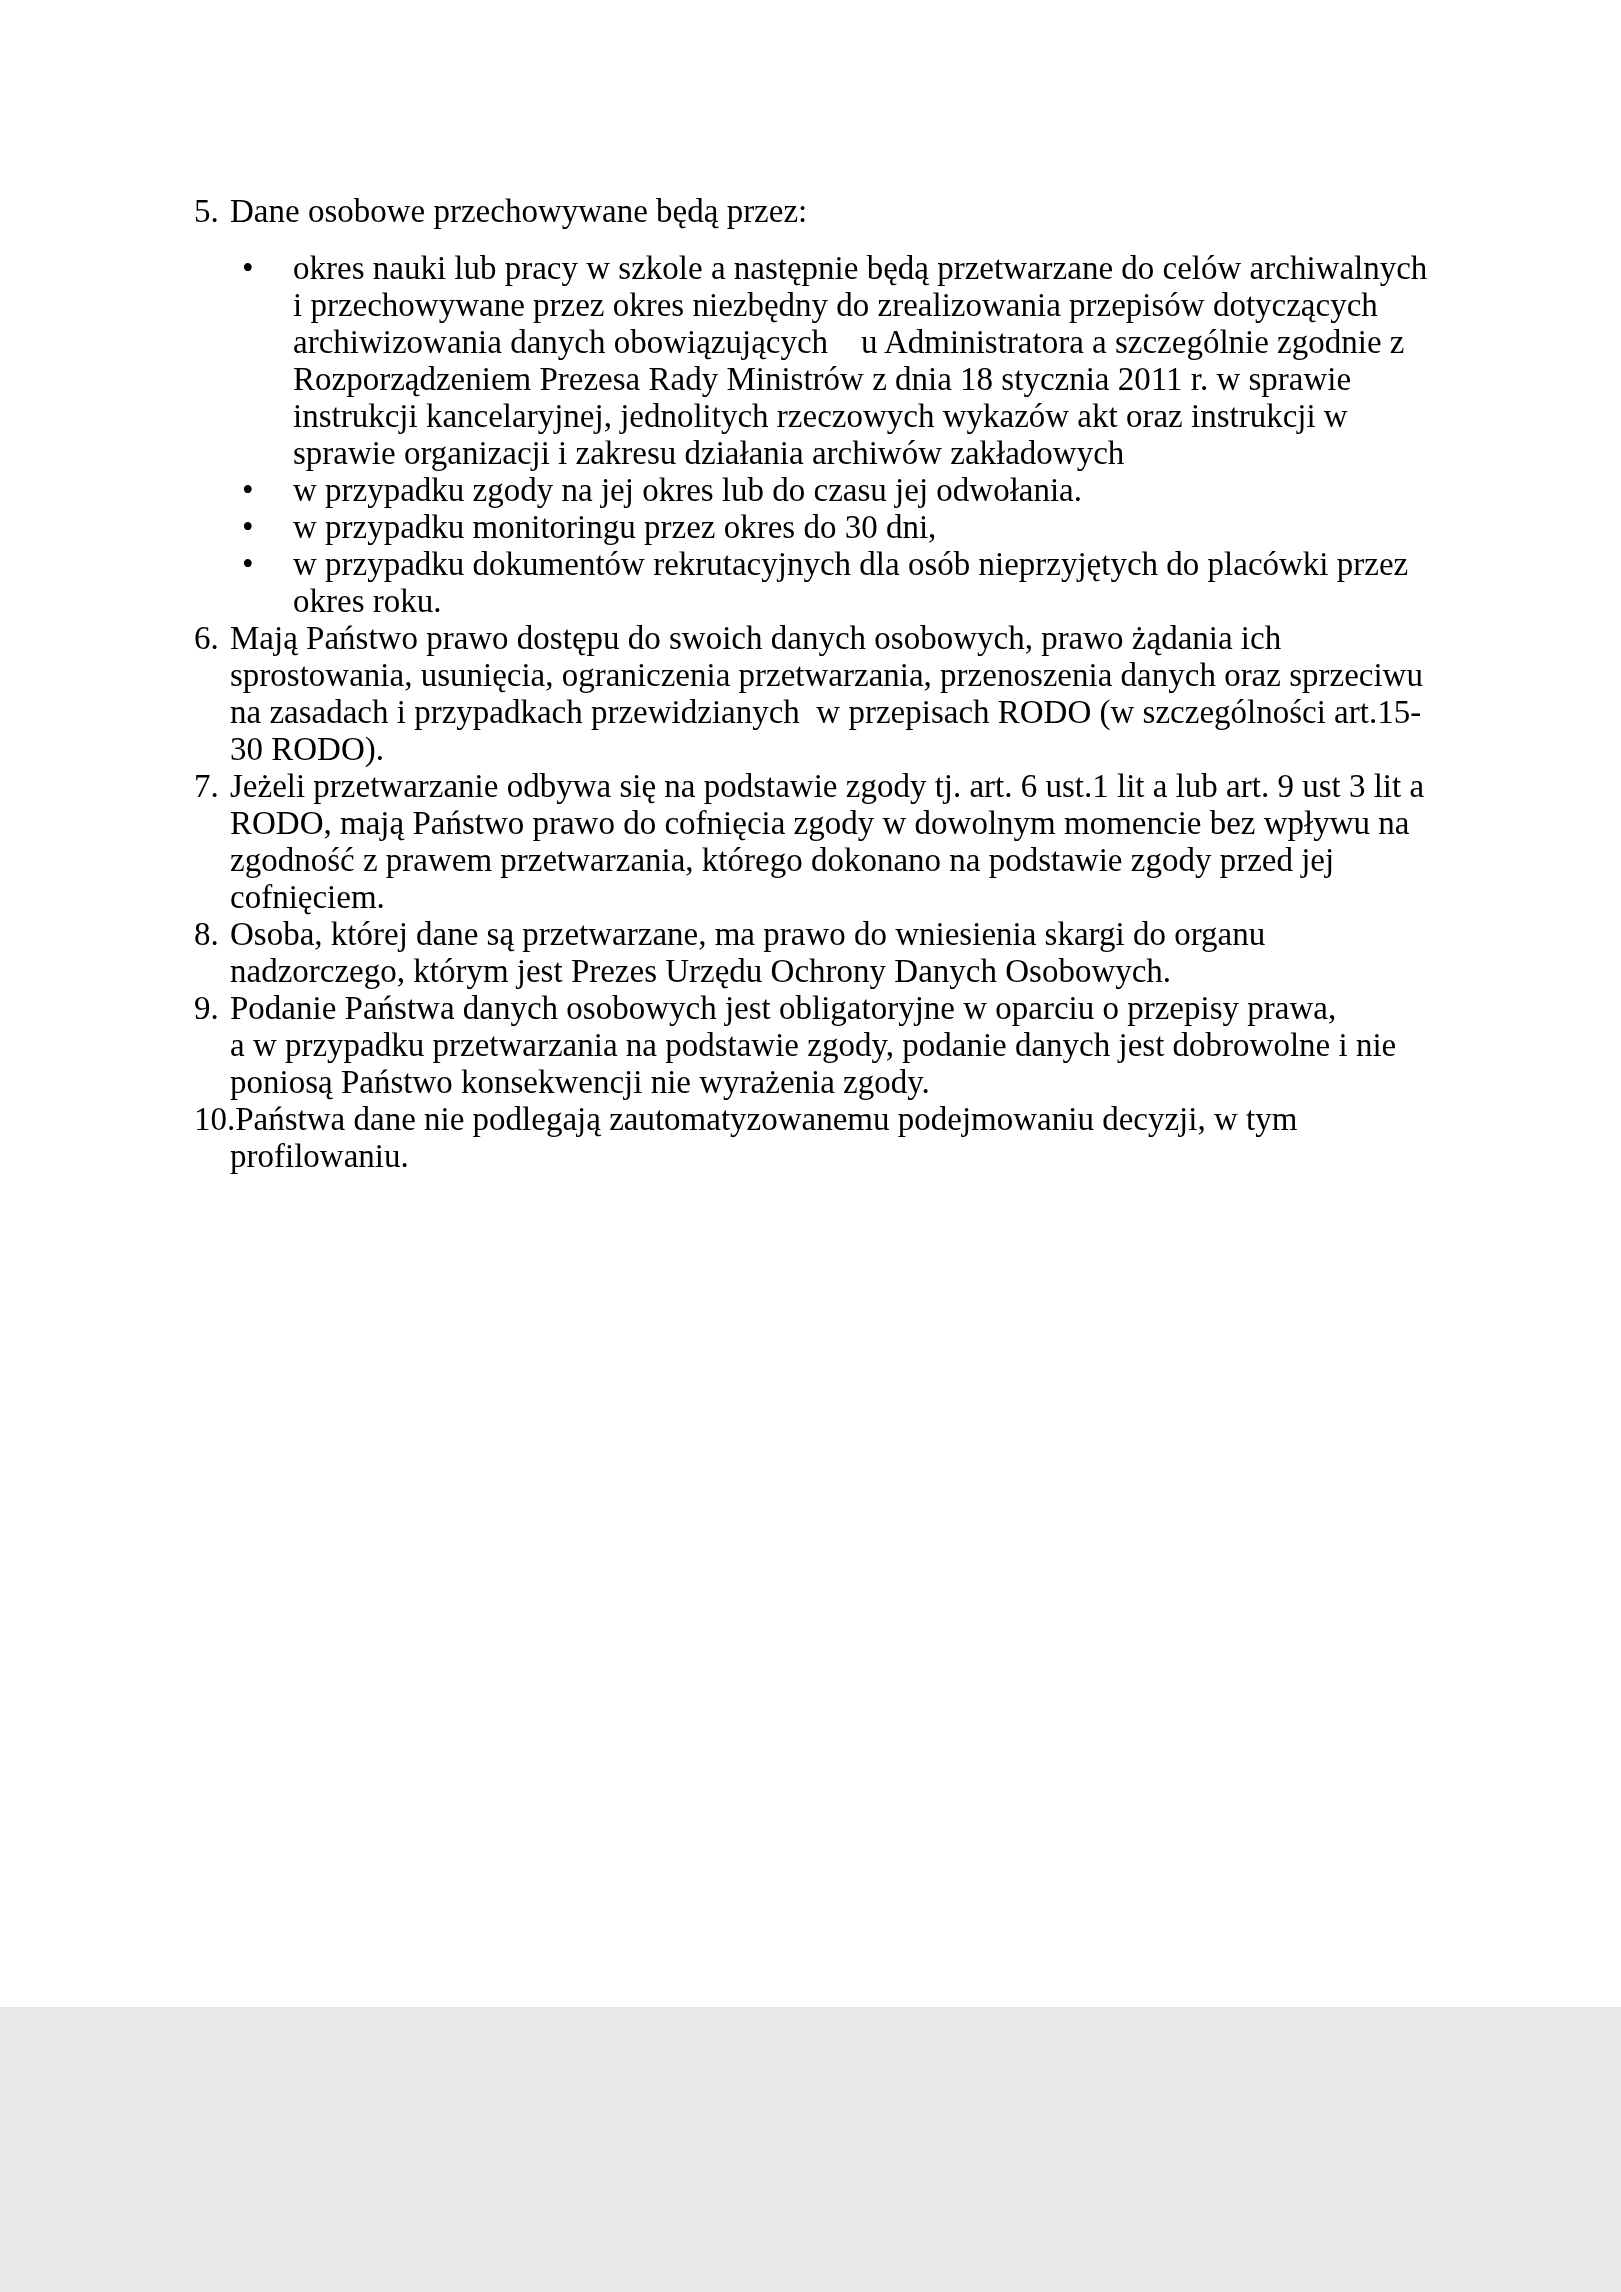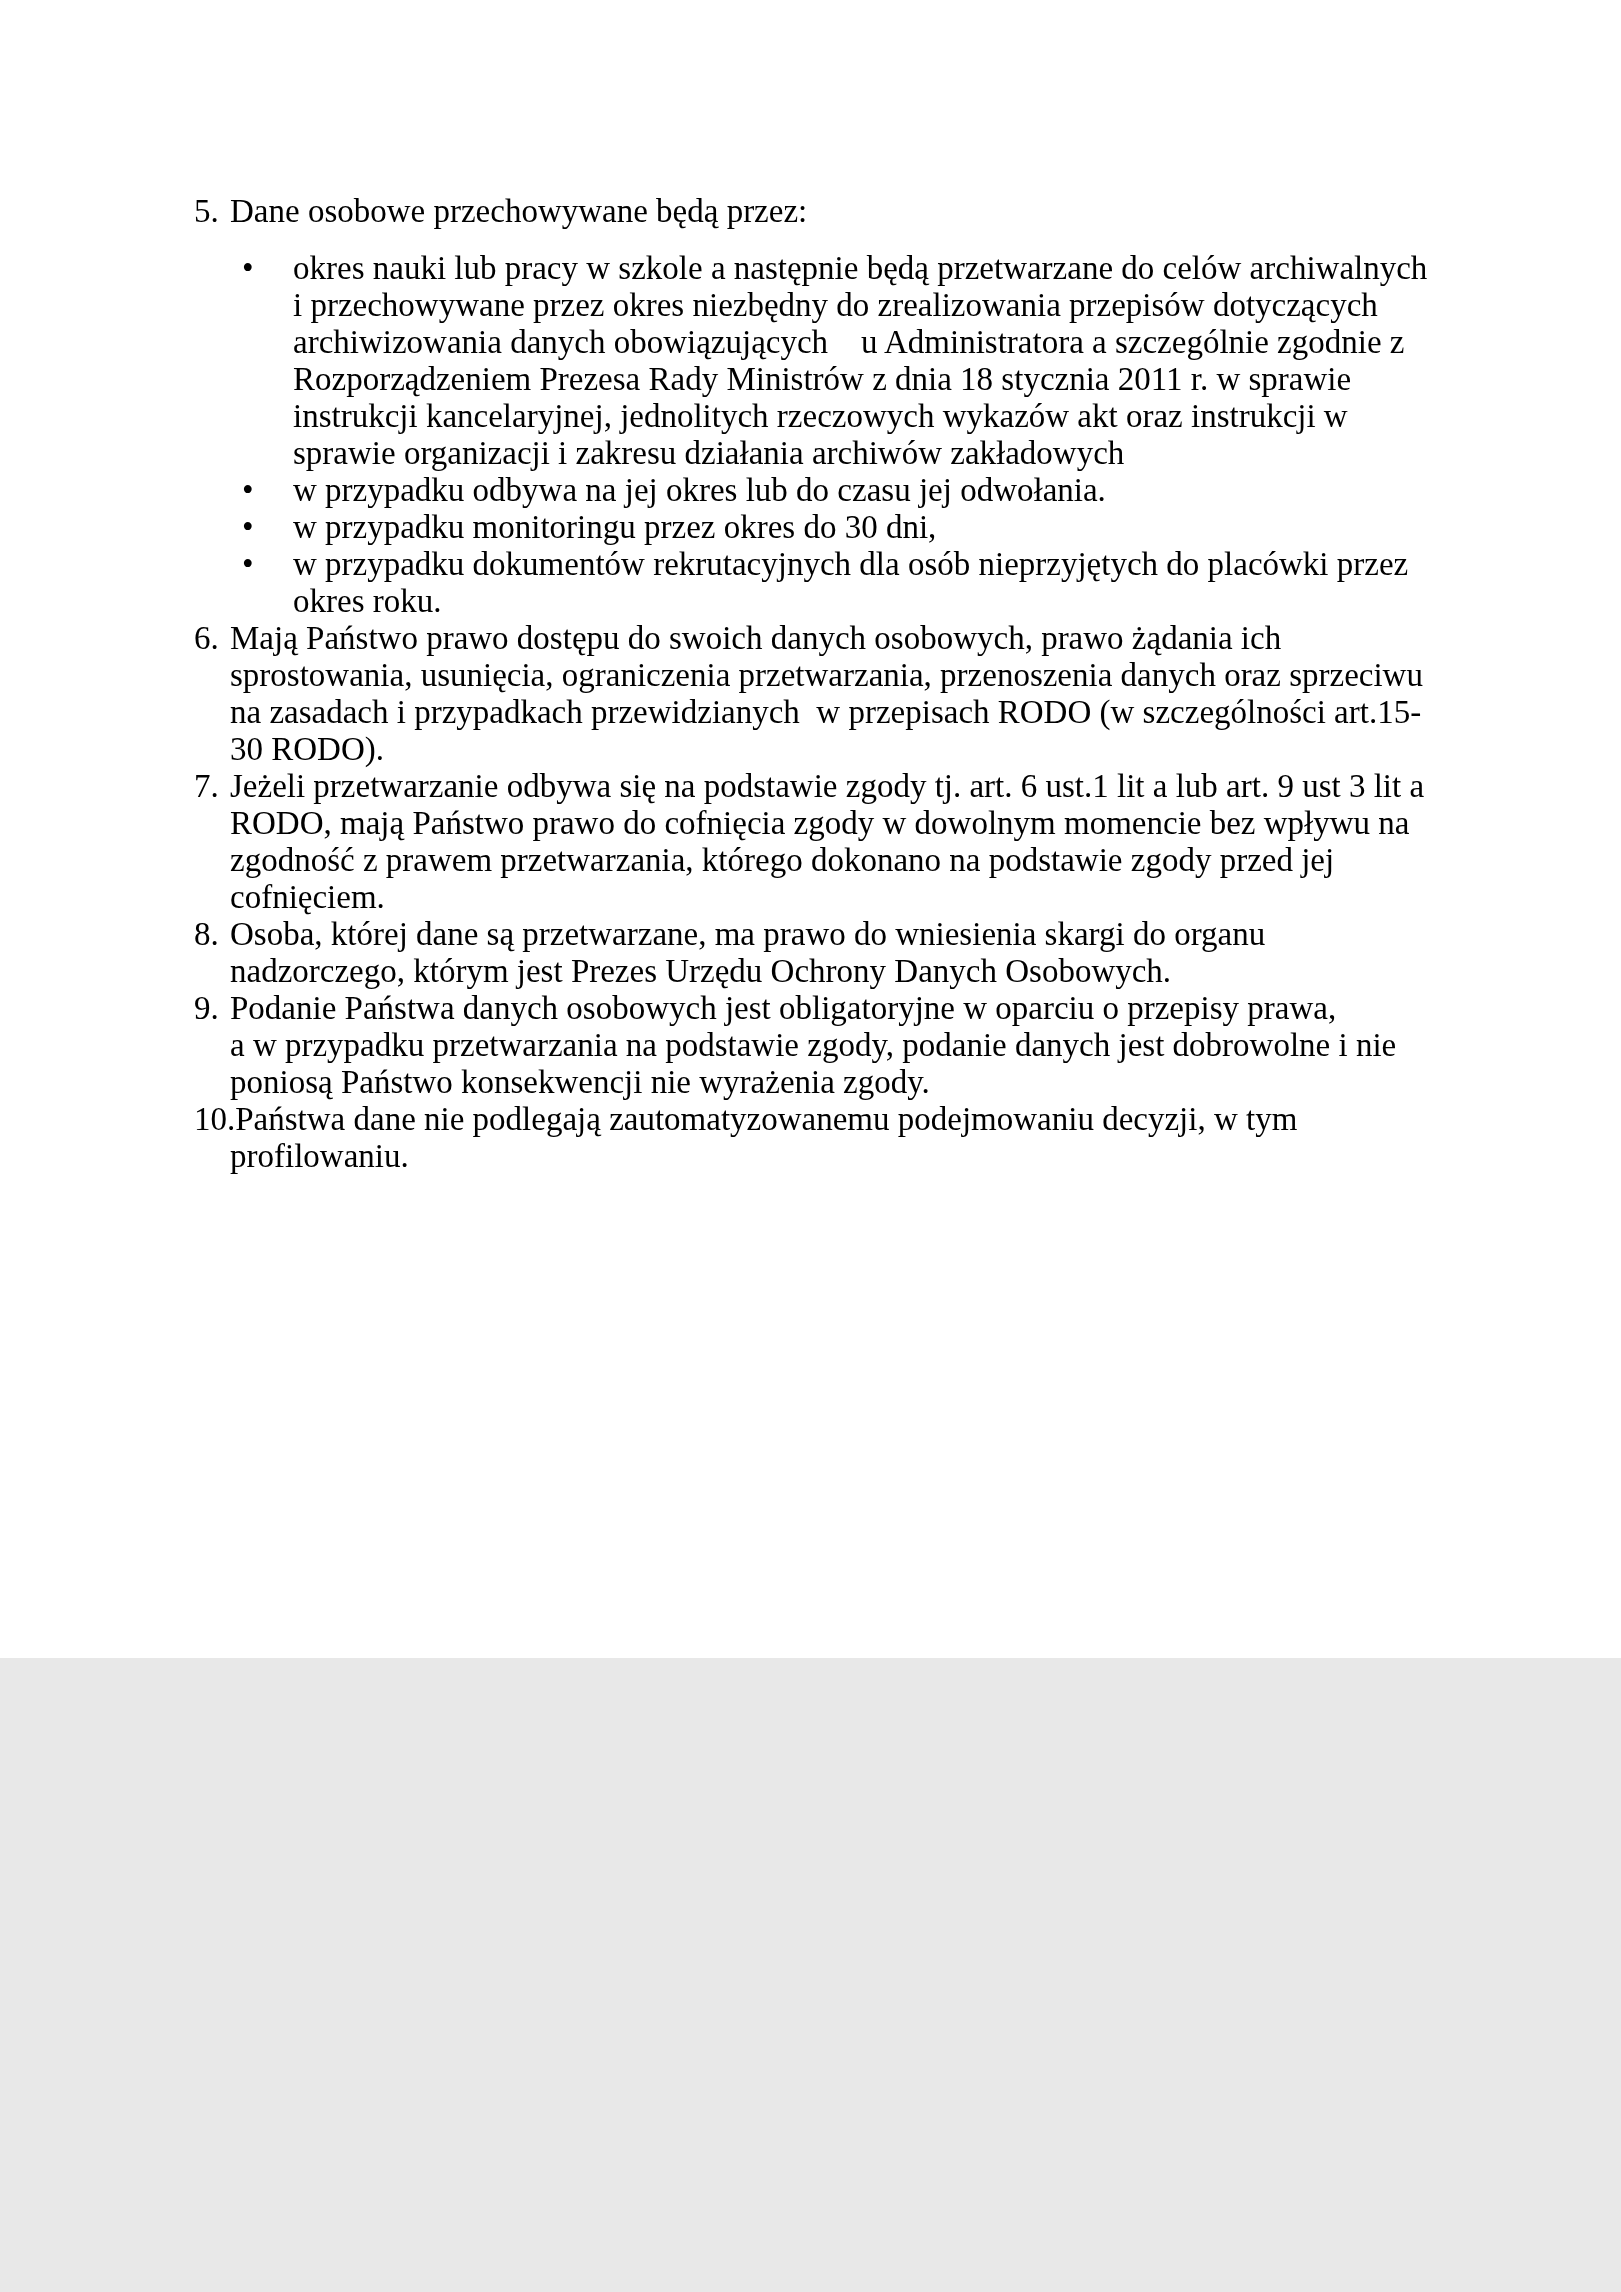--- a/index.html
+++ b/index.html
@@ -1,20 +1,20 @@
 <!DOCTYPE html>
 <html lang="pl"><head>
 <meta charset="utf-8">
 <title>Document</title>
 <style>
   html, body { margin: 0; padding: 0; background: #e8e8e8; }
   .page {
     position: relative;
     width: 1621px;
-    height: 1658px;
+    height: 2007px;
     background: #ffffff;
     color: #000000;
     font-family: "Liberation Serif", "DejaVu Serif", serif;
     overflow: hidden;
   }
   .content {
     position: absolute;
     left: 194px;
     top: 193px;
     width: 1237px;
@@ -51,21 +51,21 @@
 </head>
 <body>
 
 <div class="page">
   <div class="content">
 
     <div class="item">
       <p class="item-text"><span class="num">5.</span><span class="txt">Dane osobowe przechowywane będą przez:</span></p>
       <div class="bullets">
         <p class="bullet"><span class="bmark">•</span><span class="txt">okres nauki lub pracy w szkole a następnie będą przetwarzane do celów archiwalnych i przechowywane przez okres niezbędny do zrealizowania przepisów dotyczących archiwizowania danych obowiązujących    u Administratora a szczególnie zgodnie z Rozporządzeniem Prezesa Rady Ministrów z dnia 18 stycznia 2011 r. w sprawie instrukcji kancelaryjnej, jednolitych rzeczowych wykazów akt oraz instrukcji w sprawie organizacji i zakresu działania archiwów zakładowych</span></p>
-        <p class="bullet"><span class="bmark">•</span><span class="txt">w przypadku odbywa na jej okres lub do czasu jej odwołania.</span></p>
+        <p class="bullet"><span class="bmark">•</span><span class="txt">w przypadku zgody na jej okres lub do czasu jej odwołania.</span></p>
         <p class="bullet"><span class="bmark">•</span><span class="txt">w przypadku monitoringu przez okres do 30 dni,</span></p>
         <p class="bullet"><span class="bmark">•</span><span class="txt">w przypadku dokumentów rekrutacyjnych dla osób nieprzyjętych do placówki przez okres roku.</span></p>
       </div>
     </div>
 
     <div class="item">
       <p class="item-text"><span class="num">6.</span><span class="txt">Mają Państwo prawo dostępu do swoich danych osobowych, prawo żądania ich sprostowania, usunięcia, ograniczenia przetwarzania, przenoszenia danych oraz sprzeciwu na zasadach i przypadkach przewidzianych  w przepisach RODO (w szczególności art.15-30 RODO).</span></p>
     </div>
 
     <div class="item">

